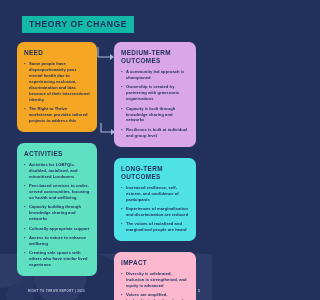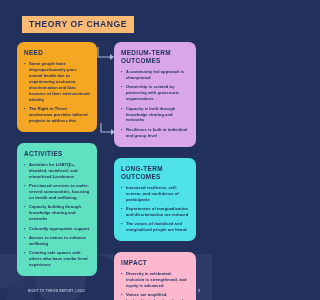--- a/index.html
+++ b/index.html
@@ -27,21 +27,21 @@
   }
 
   
   .title-wrap {
     position: absolute;
     top: 13px;
     left: 22px;
     z-index: 3;
   }
   .title-box {
-    background: #fdba74;
+    background: #14b8a6;
     color: #22315c;
     font-size: 8.6px;
     font-weight: bold;
     letter-spacing: 0.55px;
     padding: 4px 7px 4px 7px;
     display: inline-block;
     line-height: 1;
   }
 
   

